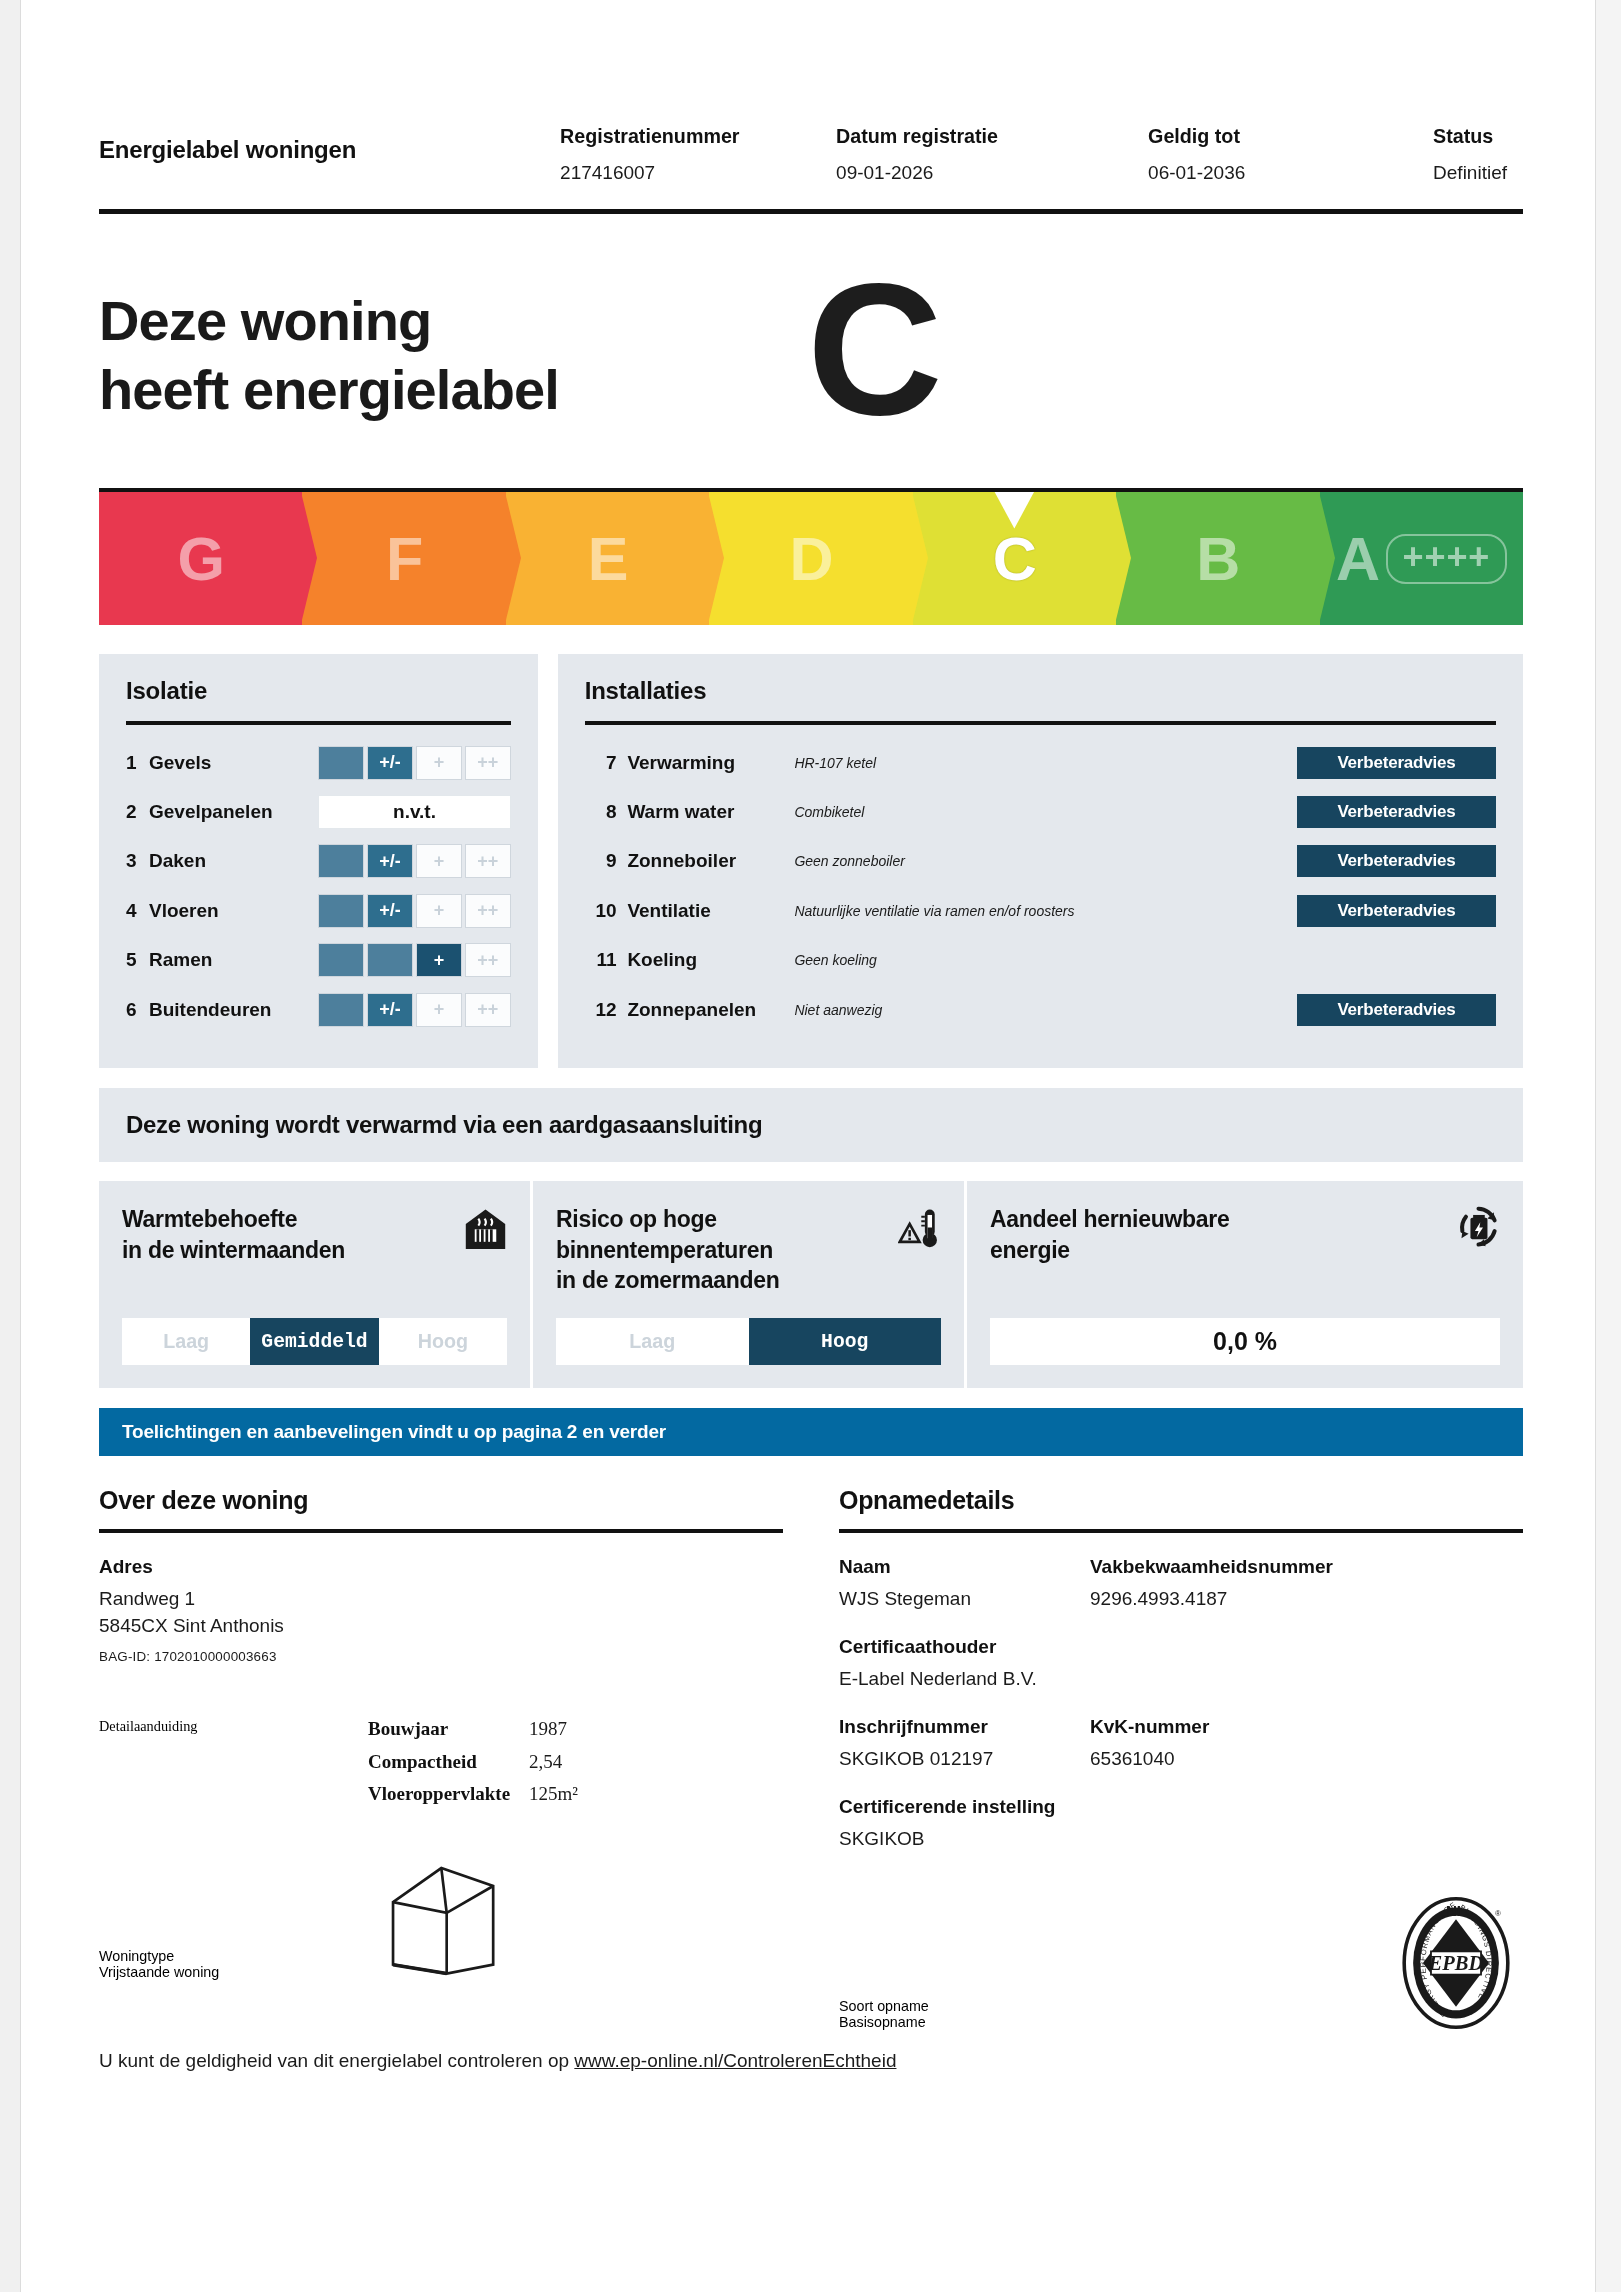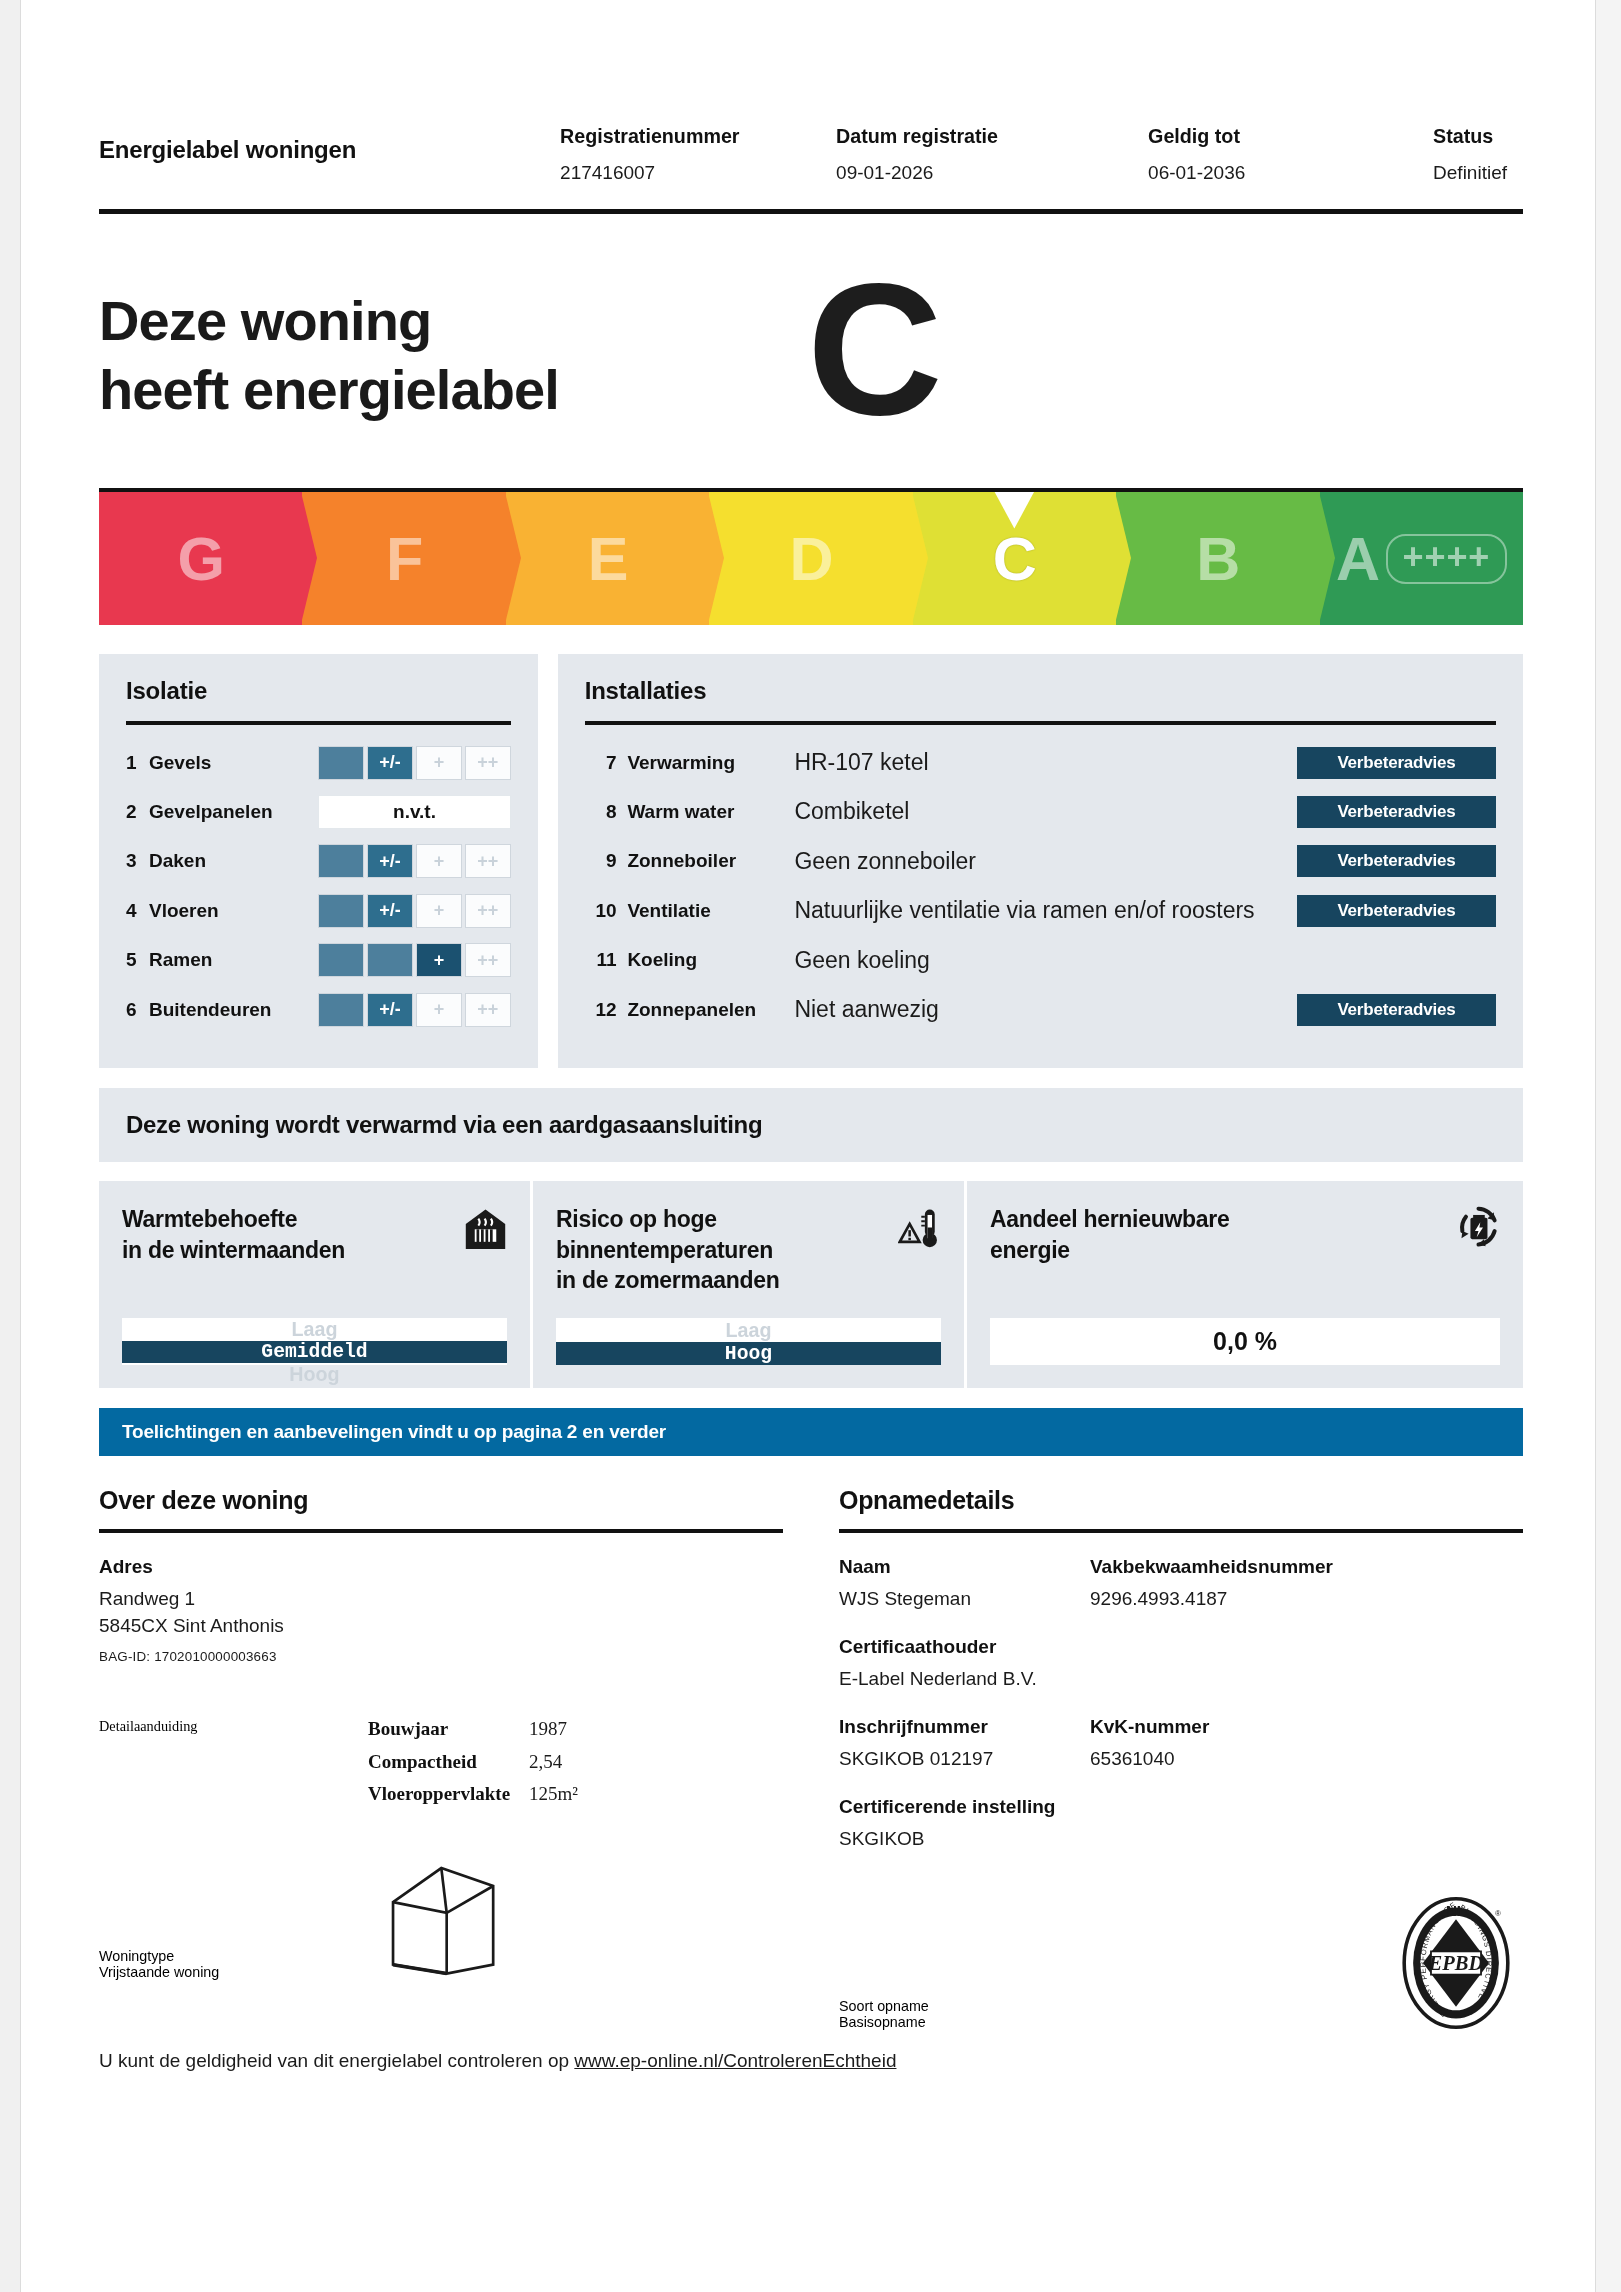--- a/index.html
+++ b/index.html
@@ -94,42 +94,42 @@
   .seg.fill2{background:#2e6e8e;color:#ffffff;}
   .seg.fill3{background:#1b5170;color:#ffffff;}
   .seg.nvt{
     flex:none;width:193px;background:#ffffff;color:#111;font-size:19px;
     border:0.9px solid #e3e8ec;
   }
 
   .ins-row{display:flex;align-items:center;height:36px;margin-bottom:13.4px;}
   .ins-num{width:32px;font-size:19px;font-weight:bold;color:#111;text-align:right;padding-right:10.7px;}
   .ins-label{width:167px;font-size:19px;font-weight:bold;color:#111;}
-  .ins-val{flex:1;font-size:23px;color:#1b1b1b;padding-right:12.5px;white-space:nowrap;}
+  .ins-val{flex:1;font-size:14px;color:#1b1b1b;padding-right:12.5px;white-space:nowrap;font-style:italic;}
   .advice{
     width:199px;height:32px;background:#17455f;color:#fff;
     font-size:17px;font-weight:bold;display:flex;align-items:center;justify-content:center;
     flex:none;letter-spacing:-0.2px;
   }
   .advice.hidden{visibility:hidden;}
 
   
   .gas{background:#e4e8ed;margin-top:19.7px;padding:23px 27px;font-size:24px;font-weight:bold;color:#111;letter-spacing:-0.3px;}
 
   
   .cards{display:flex;gap:3px;margin-top:19.7px;}
   .card{background:#e4e8ed;padding:23px 23px 23px;display:flex;flex-direction:column;}
   .card.c-a{width:385px;}
   .card.c-b{width:385px;}
   .card.c-c{flex:1;}
   .card-head{display:flex;align-items:flex-start;justify-content:space-between;}
   .card-title{font-size:23px;font-weight:bold;color:#111;line-height:1.32;letter-spacing:-0.3px;}
   .card-icon{width:43px;height:47px;flex:none;margin-left:9px;}
   .card-body{margin-top:auto;padding-top:23px;}
-  .choice{display:flex;height:47px;background:#ffffff;flex-direction:column;}
+  .choice{display:flex;height:47px;background:#ffffff;}
   .choice .opt{
     flex:1;display:flex;align-items:center;justify-content:center;
     font-size:19.7px;font-weight:bold;color:#ccd4db;
   }
   .choice .opt.sel{background:#17455f;color:#ffffff;font-family:Liberation Mono, monospace;}
   .pct{height:47px;background:#ffffff;display:flex;align-items:center;justify-content:center;font-size:25px;font-weight:bold;color:#111;}
 
   
   .strip{margin-top:19.7px;height:48px;background:#0369a1;display:flex;align-items:center;padding-left:23px;font-size:19px;font-weight:bold;color:#ffffff;letter-spacing:-0.2px;}
 

